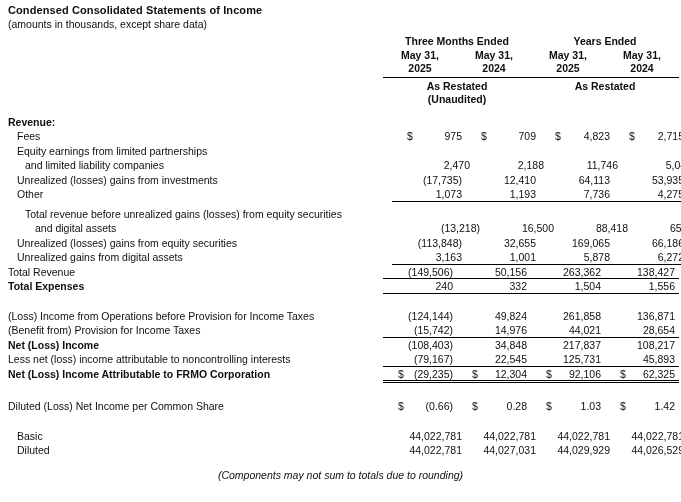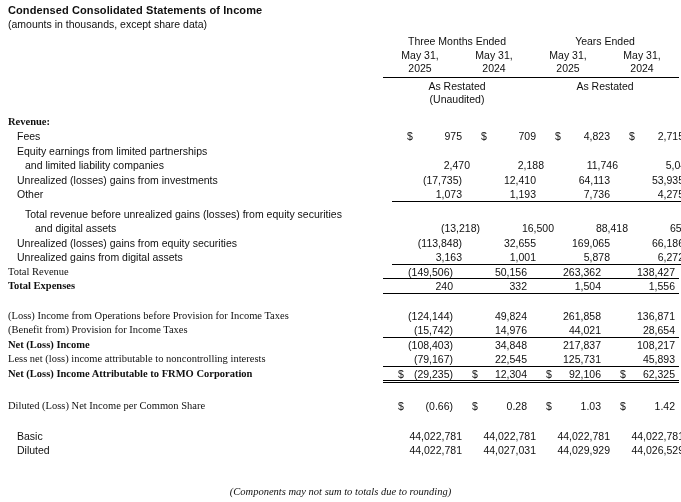--- a/index.html
+++ b/index.html
@@ -12,47 +12,47 @@
   .title { font-size:11px; font-weight:bold; line-height:14px; letter-spacing:0.1px; }
   .subtitle { font-size:10.5px; line-height:14px; }
 
   
   .lblw { width:375px; flex:0 0 375px; }
   .colw { width:74px; flex:0 0 74px; }
   .grpw { width:148px; flex:0 0 148px; }
 
   
   .hdr { margin-top:4px; }
-  .hrow { display:flex; height:13.5px; line-height:13.5px; font-size:10.5px; font-weight:normal; }
+  .hrow { display:flex; height:13.5px; line-height:13.5px; font-size:10.5px; font-weight:bold; }
   .hcenter { text-align:center; }
   .hrule { margin-left:375px; width:296px; border-bottom:1.5px solid #000; height:1px; margin-bottom:2px; }
 
   
   .rows { margin-top:8px; }
   .row { display:flex; height:14.5px; font-size:10.5px; line-height:14px; }
   .row.blank { height:15px; }
   .rlabel { width:375px; flex:0 0 375px; white-space:nowrap; overflow:hidden; }
   .rlabel.bold { font-weight:bold; }
-  .ind-0 { padding-left:0;font-family:Liberation Serif, serif; }
+  .ind-0 { padding-left:0; }
   .ind-1 { padding-left:9px; }
   .ind-2 { padding-left:17px; }
   .ind-3 { padding-left:27px; }
   .nums { width:296px; flex:0 0 296px; display:flex; }
   .nums.u1 { border-bottom:1.5px solid #000; }
   .nums.u2 { border-bottom:1px solid #000; position:relative; }
   .nums.u2::after { content:""; position:absolute; left:0; right:0; bottom:-3px; border-top:1px solid #000; }
   .row.mOther { margin-bottom:5px; }
   .row.mDouble { margin-bottom:3px; }
   .cell { width:74px; flex:0 0 74px; display:flex; justify-content:space-between; box-sizing:border-box; padding:0 4px 0 15px; }
   .num { text-align:right; }
 
   
   .footnote {
-    position:absolute; left:0; right:0; top:485px; text-align:center;
-    font-family:Liberation Serif, serif; font-style:italic; font-size:10.5px; line-height:13px;
+    position:absolute; left:0; right:0; top:469px; text-align:center;
+    font-family:Liberation Sans, sans-serif; font-style:italic; font-size:10.5px; line-height:13px;
   }
 </style>
 </head>
 <body>
 
 <div class="page">
 
   <div class="title">Condensed Consolidated Statements of Income</div>
   <div class="subtitle">(amounts in thousands, except share data)</div>
 

